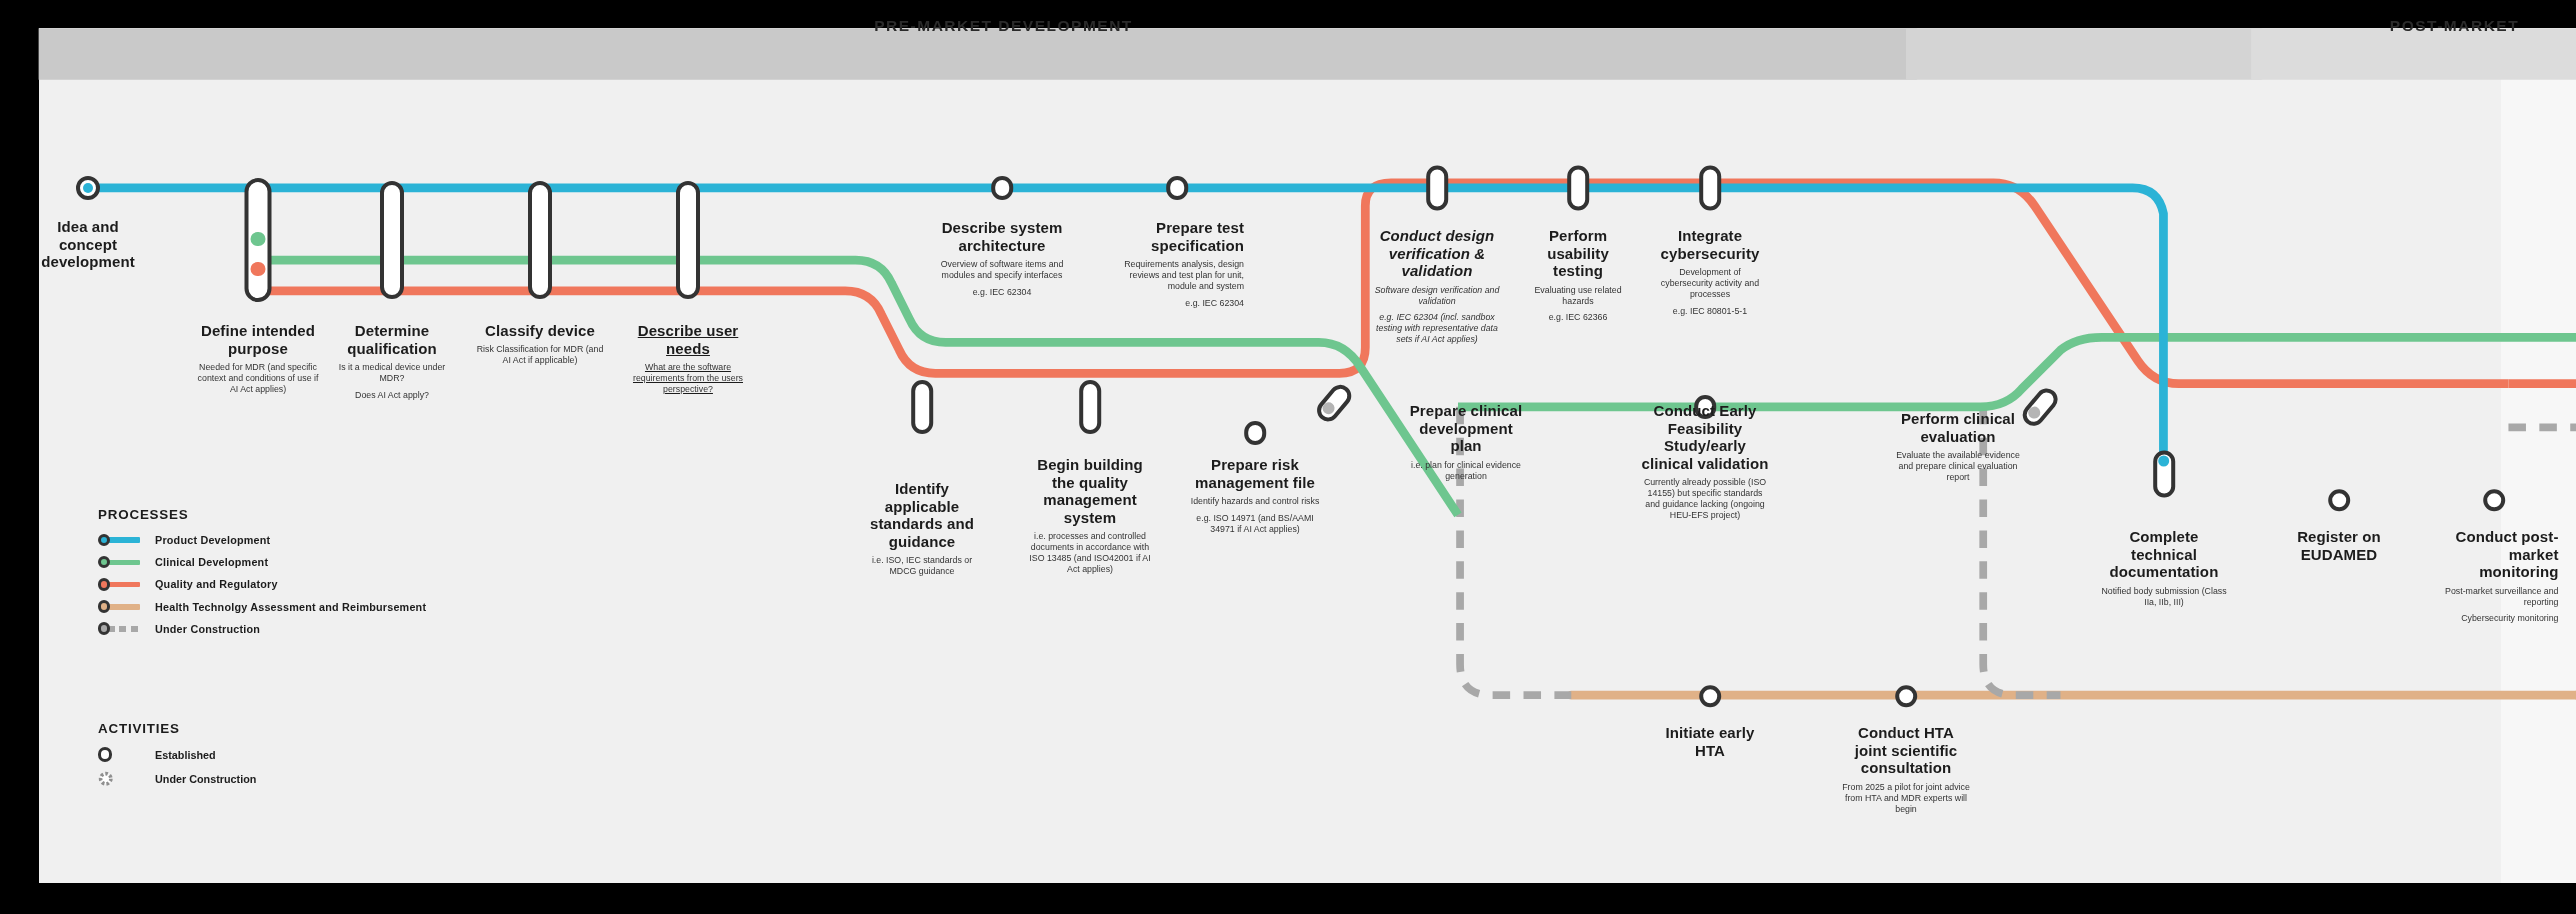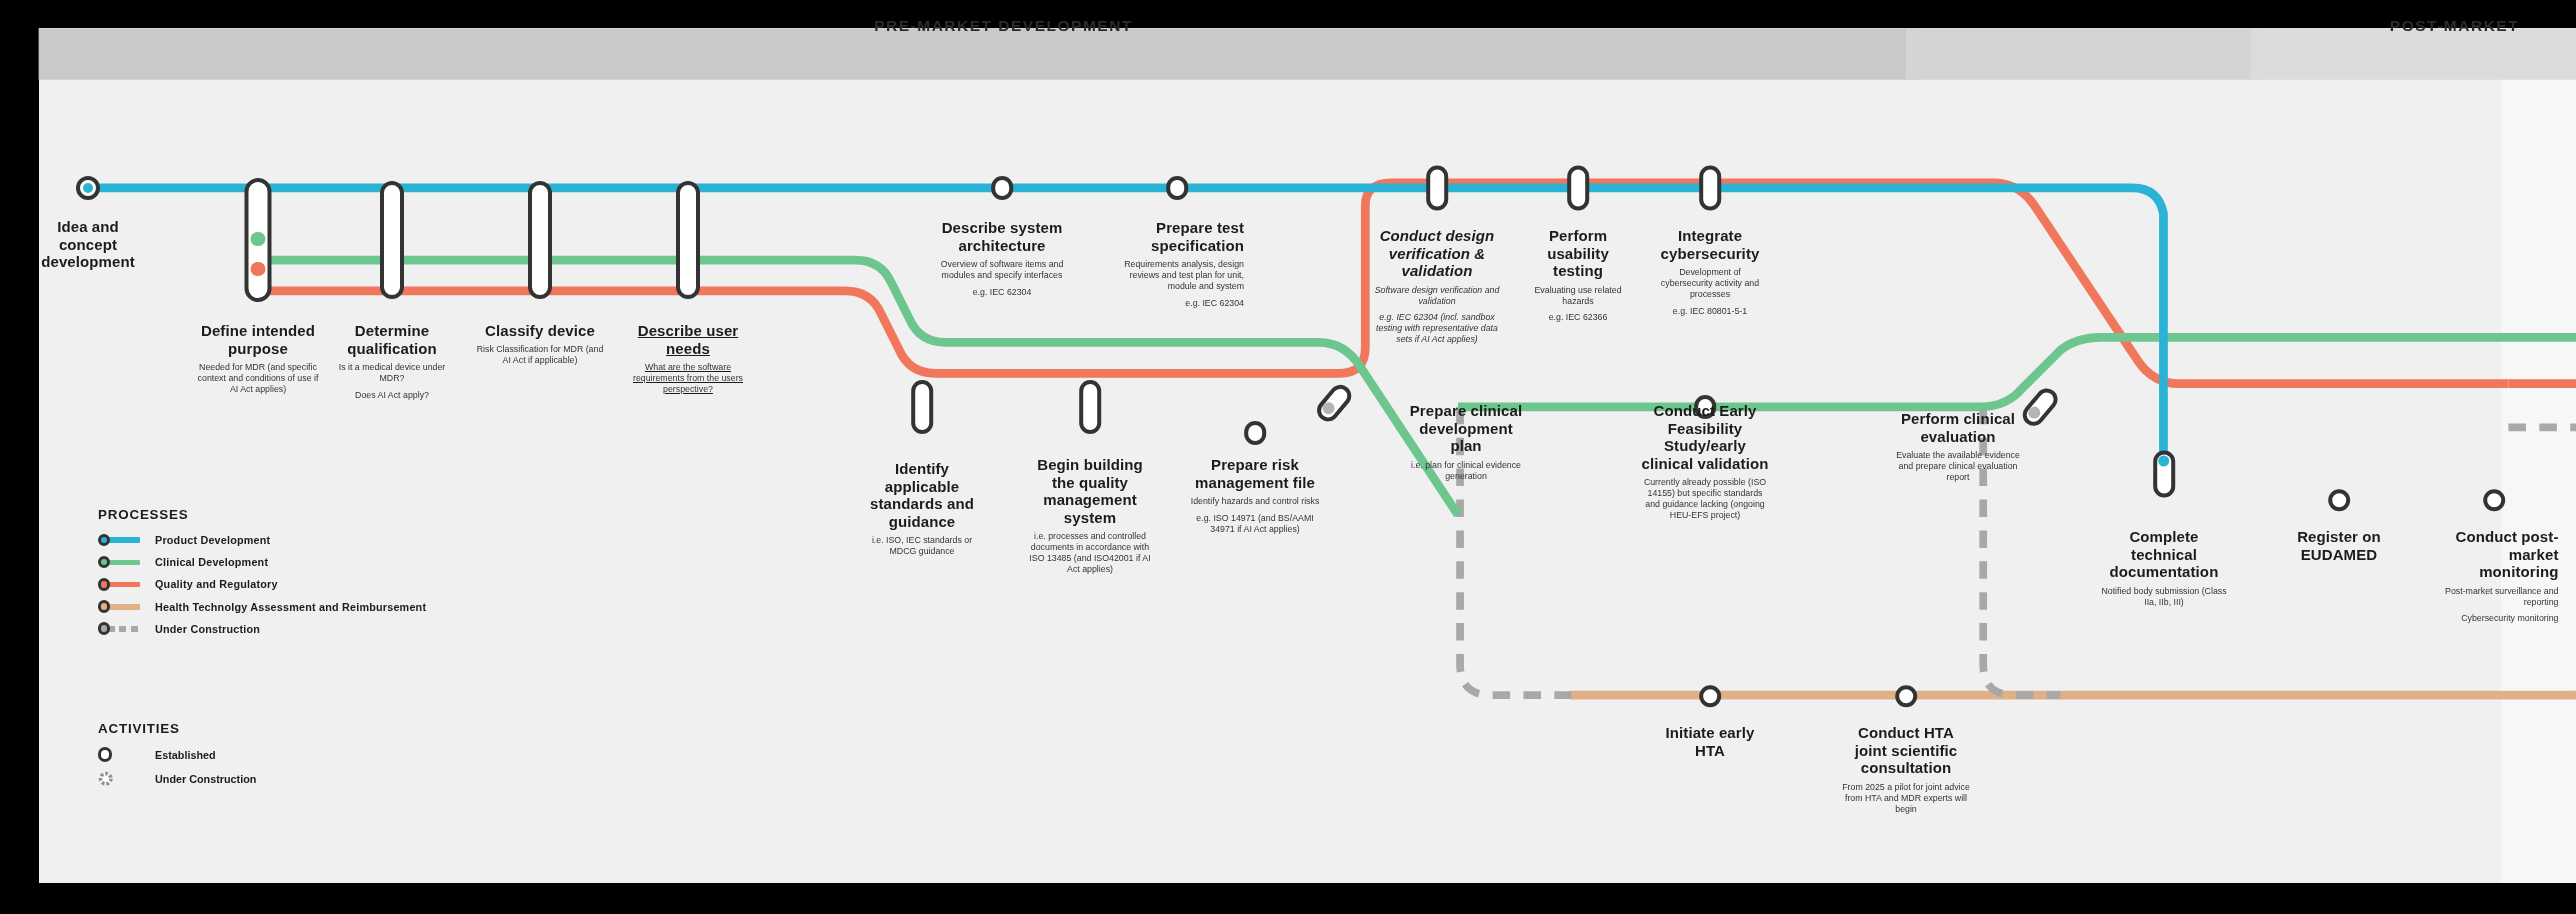--- a/index.html
+++ b/index.html
@@ -195,21 +195,21 @@
     <div class="t">Describe system architecture</div>
     <div class="d">Overview of software items and modules and specify interfaces</div>
     <div class="d2">e.g. IEC 62304</div>
   </div>
   <div class="lbl" style="left:1177px;top:211px;width:134px;text-align:right;">
     <div class="t">Prepare test specification</div>
     <div class="d">Requirements analysis, design reviews and test plan for unit, module and system</div>
     <div class="d2">e.g. IEC 62304</div>
   </div>
 
-  <div class="lbl" style="left:922px;top:452px;width:129px;">
+  <div class="lbl" style="left:922px;top:472px;width:129px;">
     <div class="t">Identify applicable standards and guidance</div>
     <div class="d">i.e. ISO, IEC standards or MDCG guidance</div>
   </div>
   <div class="lbl" style="left:1090px;top:448px;width:129px;">
     <div class="t">Begin building the quality management system</div>
     <div class="d">i.e. processes and controlled documents in accordance with ISO 13485 (and ISO42001 if AI Act applies)</div>
   </div>
   <div class="lbl" style="left:1255px;top:448px;width:129px;">
     <div class="t">Prepare risk management file</div>
     <div class="d">Identify hazards and control risks</div>

